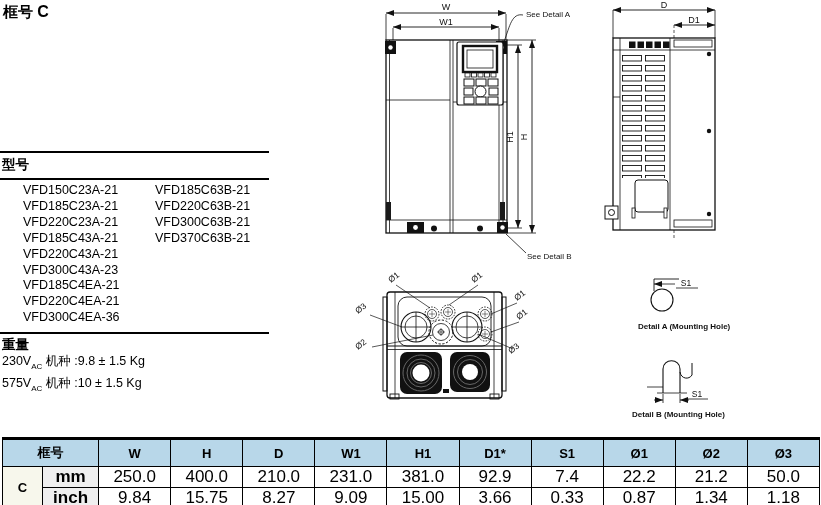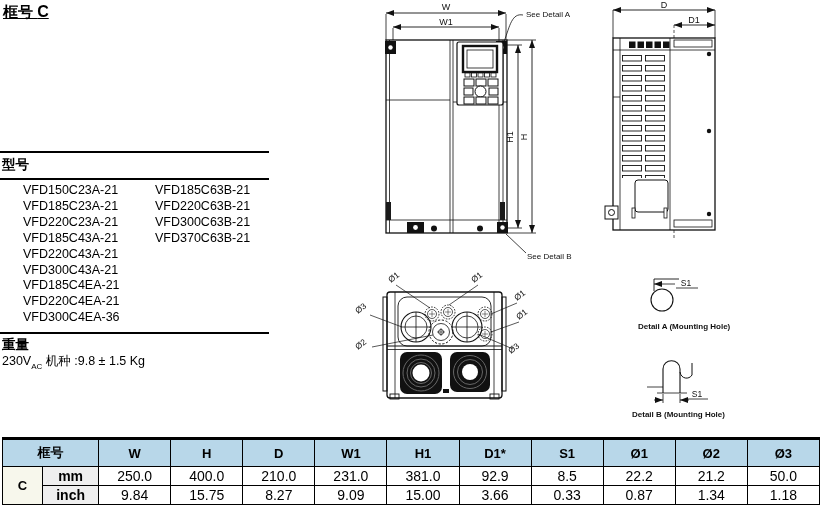--- a/index.html
+++ b/index.html
@@ -3,21 +3,21 @@
 <meta charset="utf-8">
 <style>
   html,body{margin:0;padding:0;}
   body{
     width:821px;height:505px;position:relative;overflow:hidden;
     background:#ffffff;color:#000;
     font-family:"Liberation Sans","DejaVu Sans",sans-serif;
     -webkit-font-smoothing:antialiased;
   }
   .abs{position:absolute;}
-  #page-title{left:3px;top:3px;font-size:15px;font-weight:bold;text-decoration:underline;}
+  #page-title{left:3px;top:3px;font-size:15px;font-weight:bold;}
   #page-title .frame{font-size:16px;}
   .rule{position:absolute;left:0;background:#000;}
   #rule1{top:151px;width:269px;height:2px;}
   #rule2{top:178px;width:269px;height:2px;}
   #rule3{top:332px;width:269px;height:2px;}
   #models-heading{left:2px;top:156px;font-size:13.5px;font-weight:bold;text-align:right;}
   .model-col{position:absolute;top:183px;font-size:12.5px;line-height:15.9px;white-space:nowrap;margin-left:20px;}
   #model-col1{left:3px;}
   #model-col2{left:135px;}
   #weight-heading{left:2px;top:336px;font-size:13.5px;font-weight:bold;font-family:Liberation Mono, monospace;}
@@ -28,21 +28,21 @@
   table#dim-table{
     position:absolute;left:2px;top:437px;width:818px;
     border-collapse:collapse;table-layout:fixed;
     border:1px solid #000;border-top:3px solid #000;
   }
   #dim-table th,#dim-table td{
     border:1px solid #000;text-align:center;vertical-align:middle;padding:0;
   }
   #dim-table thead th{background:#b8d7e9;height:26px;font-size:13px;font-weight:bold;}
   #dim-table tbody tr{height:19px;}
-  #dim-table td{font-size:14px;background:#fff;}
+  #dim-table td{font-size:17px;background:#fff;}
   #dim-table td.framec{background:#f7f7ec;font-weight:bold;font-size:13px;}
   #dim-table td.unit{background:#efefef;font-weight:bold;}
 </style>
 </head>
 <body>
 
 <div class="abs" id="page-title">
   <span>框号</span>
   <span class="frame">C</span>
 </div>
@@ -50,36 +50,37 @@
 <div class="rule" id="rule1"></div>
 <div class="abs" id="models-heading">型号</div>
 <div class="rule" id="rule2"></div>
 
 <div class="model-col" id="model-col1">
   <div>VFD150C23A-21</div>
   <div>VFD185C23A-21</div>
   <div>VFD220C23A-21</div>
   <div>VFD185C43A-21</div>
   <div>VFD220C43A-21</div>
-  <div>VFD300C43A-21</div>
+  <div>VFD300C43A-23</div>
   <div>VFD185C4EA-21</div>
   <div>VFD220C4EA-21</div>
   <div>VFD300C4EA-36</div>
 </div>
 <div class="model-col" id="model-col2">
   <div>VFD185C63B-21</div>
   <div>VFD220C63B-21</div>
   <div>VFD300C63B-21</div>
   <div>VFD370C63B-21</div>
 </div>
 
 <div class="rule" id="rule3"></div>
 <div class="abs" id="weight-heading">重量</div>
 <div class="abs" id="weight-rows">
   <div><span>230V</span><sub>AC</sub><span> 机种 :9.8 ± 1.5 Kg</span></div>
+  <div><span>575V</span><sub>AC</sub><span> 机种 :10 ± 1.5 Kg</span></div>
 </div>
 
 <svg id="front-view" style="left:360px;top:0" width="250" height="270" viewBox="0 0 250 270">
   <defs>
     <marker id="fa" viewBox="0 0 8 6" markerWidth="8" markerHeight="6" refX="8" refY="3" orient="auto-start-reverse" markerUnits="userSpaceOnUse">
       <path d="M0,0 L8,3 L0,6 Z" fill="#111"></path>
     </marker>
   </defs>
   <g stroke="#111" fill="none">
     <path d="M26,14 V40 M146,14 V40 M33,28 V40 M139,28 V40" stroke-width="0.8"></path>
@@ -330,21 +331,21 @@
   <tbody>
     <tr>
       <td rowspan="2" class="framec">C</td>
       <td class="unit">mm</td>
       <td>250.0</td>
       <td>400.0</td>
       <td>210.0</td>
       <td>231.0</td>
       <td>381.0</td>
       <td>92.9</td>
-      <td>8.5</td>
+      <td>7.4</td>
       <td>22.2</td>
       <td>21.2</td>
       <td>50.0</td>
     </tr>
     <tr>
       <td class="unit">inch</td>
       <td>9.84</td>
       <td>15.75</td>
       <td>8.27</td>
       <td>9.09</td>

